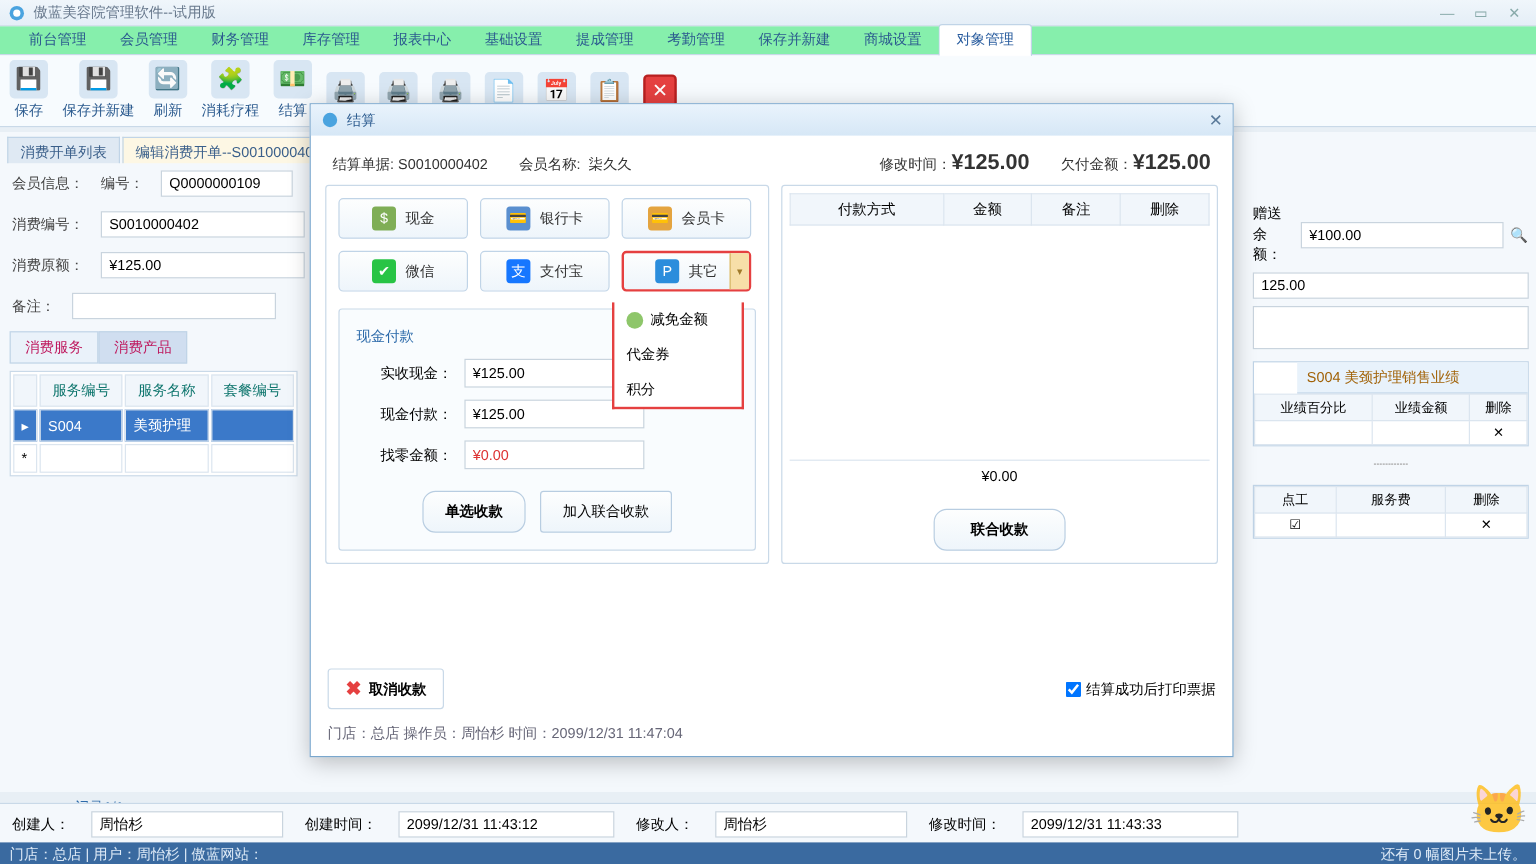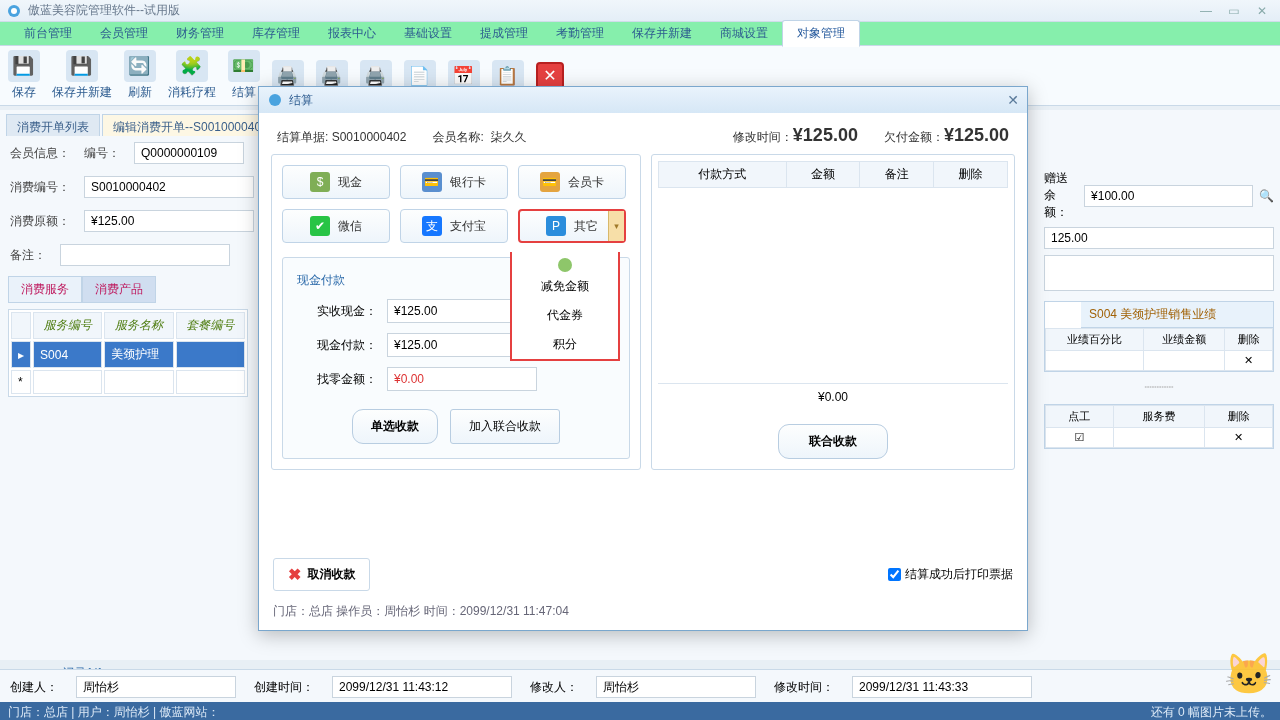--- a/index.html
+++ b/index.html
@@ -30,21 +30,21 @@
 
 .form-strip { padding: 6px 10px; color: #444; display: flex; flex-wrap: wrap; gap: 8px 14px; align-items: center; }
 .form-strip label { color: #444; }
 .form-strip input { height: 22px; border: 1px solid #c9d4de; background: #fff; padding: 0 6px; }
 
 .sub-tabs { margin: 4px 8px 0 8px; display: flex; }
 .sub-tabs .stab { padding: 4px 12px; border: 1px solid #c0d4e7; background: #eaf2fa; color: #be185d; cursor: pointer; }
 .sub-tabs .stab.active { background: #d0def0; }
 
 .leftgrid { margin: 6px 8px; border: 1px solid #c9d9e8; background: #fff; width: 240px; }
-.leftgrid th { background: #f1f6fb; border: 1px solid #dbe5ef; padding: 4px 6px; font-weight: normal; color: #4d7c0f; font-style: italic; }
+.leftgrid th { background: #f1f6fb; border: 1px solid #dbe5ef; padding: 4px 6px; font-weight: normal; color: #0f766e; }
 .leftgrid td { border: 1px solid #dbe5ef; padding: 4px 6px; }
 .leftgrid tr.sel td { background: #3b79c9; color: #fff; }
 
 
 .rightpanels { position: absolute; right: 6px; top: 60px; width: 230px; }
 .rp-row { display: flex; align-items: center; gap: 6px; margin-bottom: 6px; }
 .rp-row input { flex:1; height: 22px; border: 1px solid #c9d4de; padding: 0 6px; }
 .rp-panel { border: 1px solid #c0d4e7; background: #fff; margin-top: 10px; }
 .rp-panel .hdr { background: #e8f2fb; color: #a16207; padding: 4px 8px; border-bottom: 1px solid #c0d4e7; margin-left: 36px; }
 .rp-panel table { width: 100%; border-collapse: collapse; }
@@ -62,21 +62,21 @@
 .payleft { width: 370px; border: 1px solid #c9d9e8; border-radius: 3px; padding: 10px; }
 .payright { flex: 1; border: 1px solid #c9d9e8; border-radius: 3px; padding: 6px; display: flex; flex-direction: column; }
 .pay-btns { display: flex; flex-wrap: wrap; gap: 10px; }
 .pbtn { width: 108px; height: 34px; border: 1px solid #c0d4e7; border-radius: 4px; background: linear-gradient(#fdfefe,#eef5fb); display: flex; align-items: center; justify-content: center; gap: 8px; cursor: pointer; color: #333; position: relative; }
 .pbtn .pi { width: 20px; height: 20px; border-radius: 3px; display: inline-flex; align-items: center; justify-content: center; font-size: 12px; color:#fff; }
 .pi-cash { background:#7fae56; } .pi-bank{background:#5a8fcf;} .pi-member{background:#e4a43f;}
 .pi-wx{background:#28c445;border-radius:50%;} .pi-ali{background:#1677ff;} .pi-other{background:#2b8ddc;}
 .pbtn.other-highlight { border: 2px solid #e54040; }
 .pbtn .dd { position:absolute; right:0; top:0; bottom:0; width:16px; background:#f7dfa8; border-left:1px solid #d8b86a; display:flex;align-items:center;justify-content:center;color:#a07a2a;font-size:9px;}
 .dropdown { position: absolute; left: 510px; top: 252px; width: 110px; background: #fff; border: 2px solid #e54040; border-top:none; z-index: 200; }
-.dropdown .ditem { padding: 6px 10px; cursor: pointer; display:flex; align-items:center; gap:6px;flex-direction:column; }
+.dropdown .ditem { padding: 6px 10px; cursor: pointer; display:flex; align-items:center; gap:6px; }
 .dropdown .ditem .di { width:14px;height:14px;border-radius:50%; }
 
 .cashbox { border: 1px solid #c9d9e8; border-radius: 3px; margin-top: 14px; padding: 14px; background: #f9fcfe; }
 .cashbox .title { color:#2c6aaa; margin-bottom: 10px; }
 .cashbox .row { display:flex; align-items:center; gap:10px; margin: 10px 0; }
 .cashbox .row label { width: 80px; text-align: right; }
 .cashbox .row input { width: 150px; height: 24px; border:1px solid #c9d4de; padding: 0 6px; }
 .cashbox .row input.red { color:#d33; }
 .cashbox .btns { display:flex; gap:12px; justify-content:center; margin-top: 18px; }
 .btn { padding: 8px 18px; border:1px solid #b8cde1; border-radius:3px; background:linear-gradient(#fdfefe,#eef5fb); cursor:pointer; }

